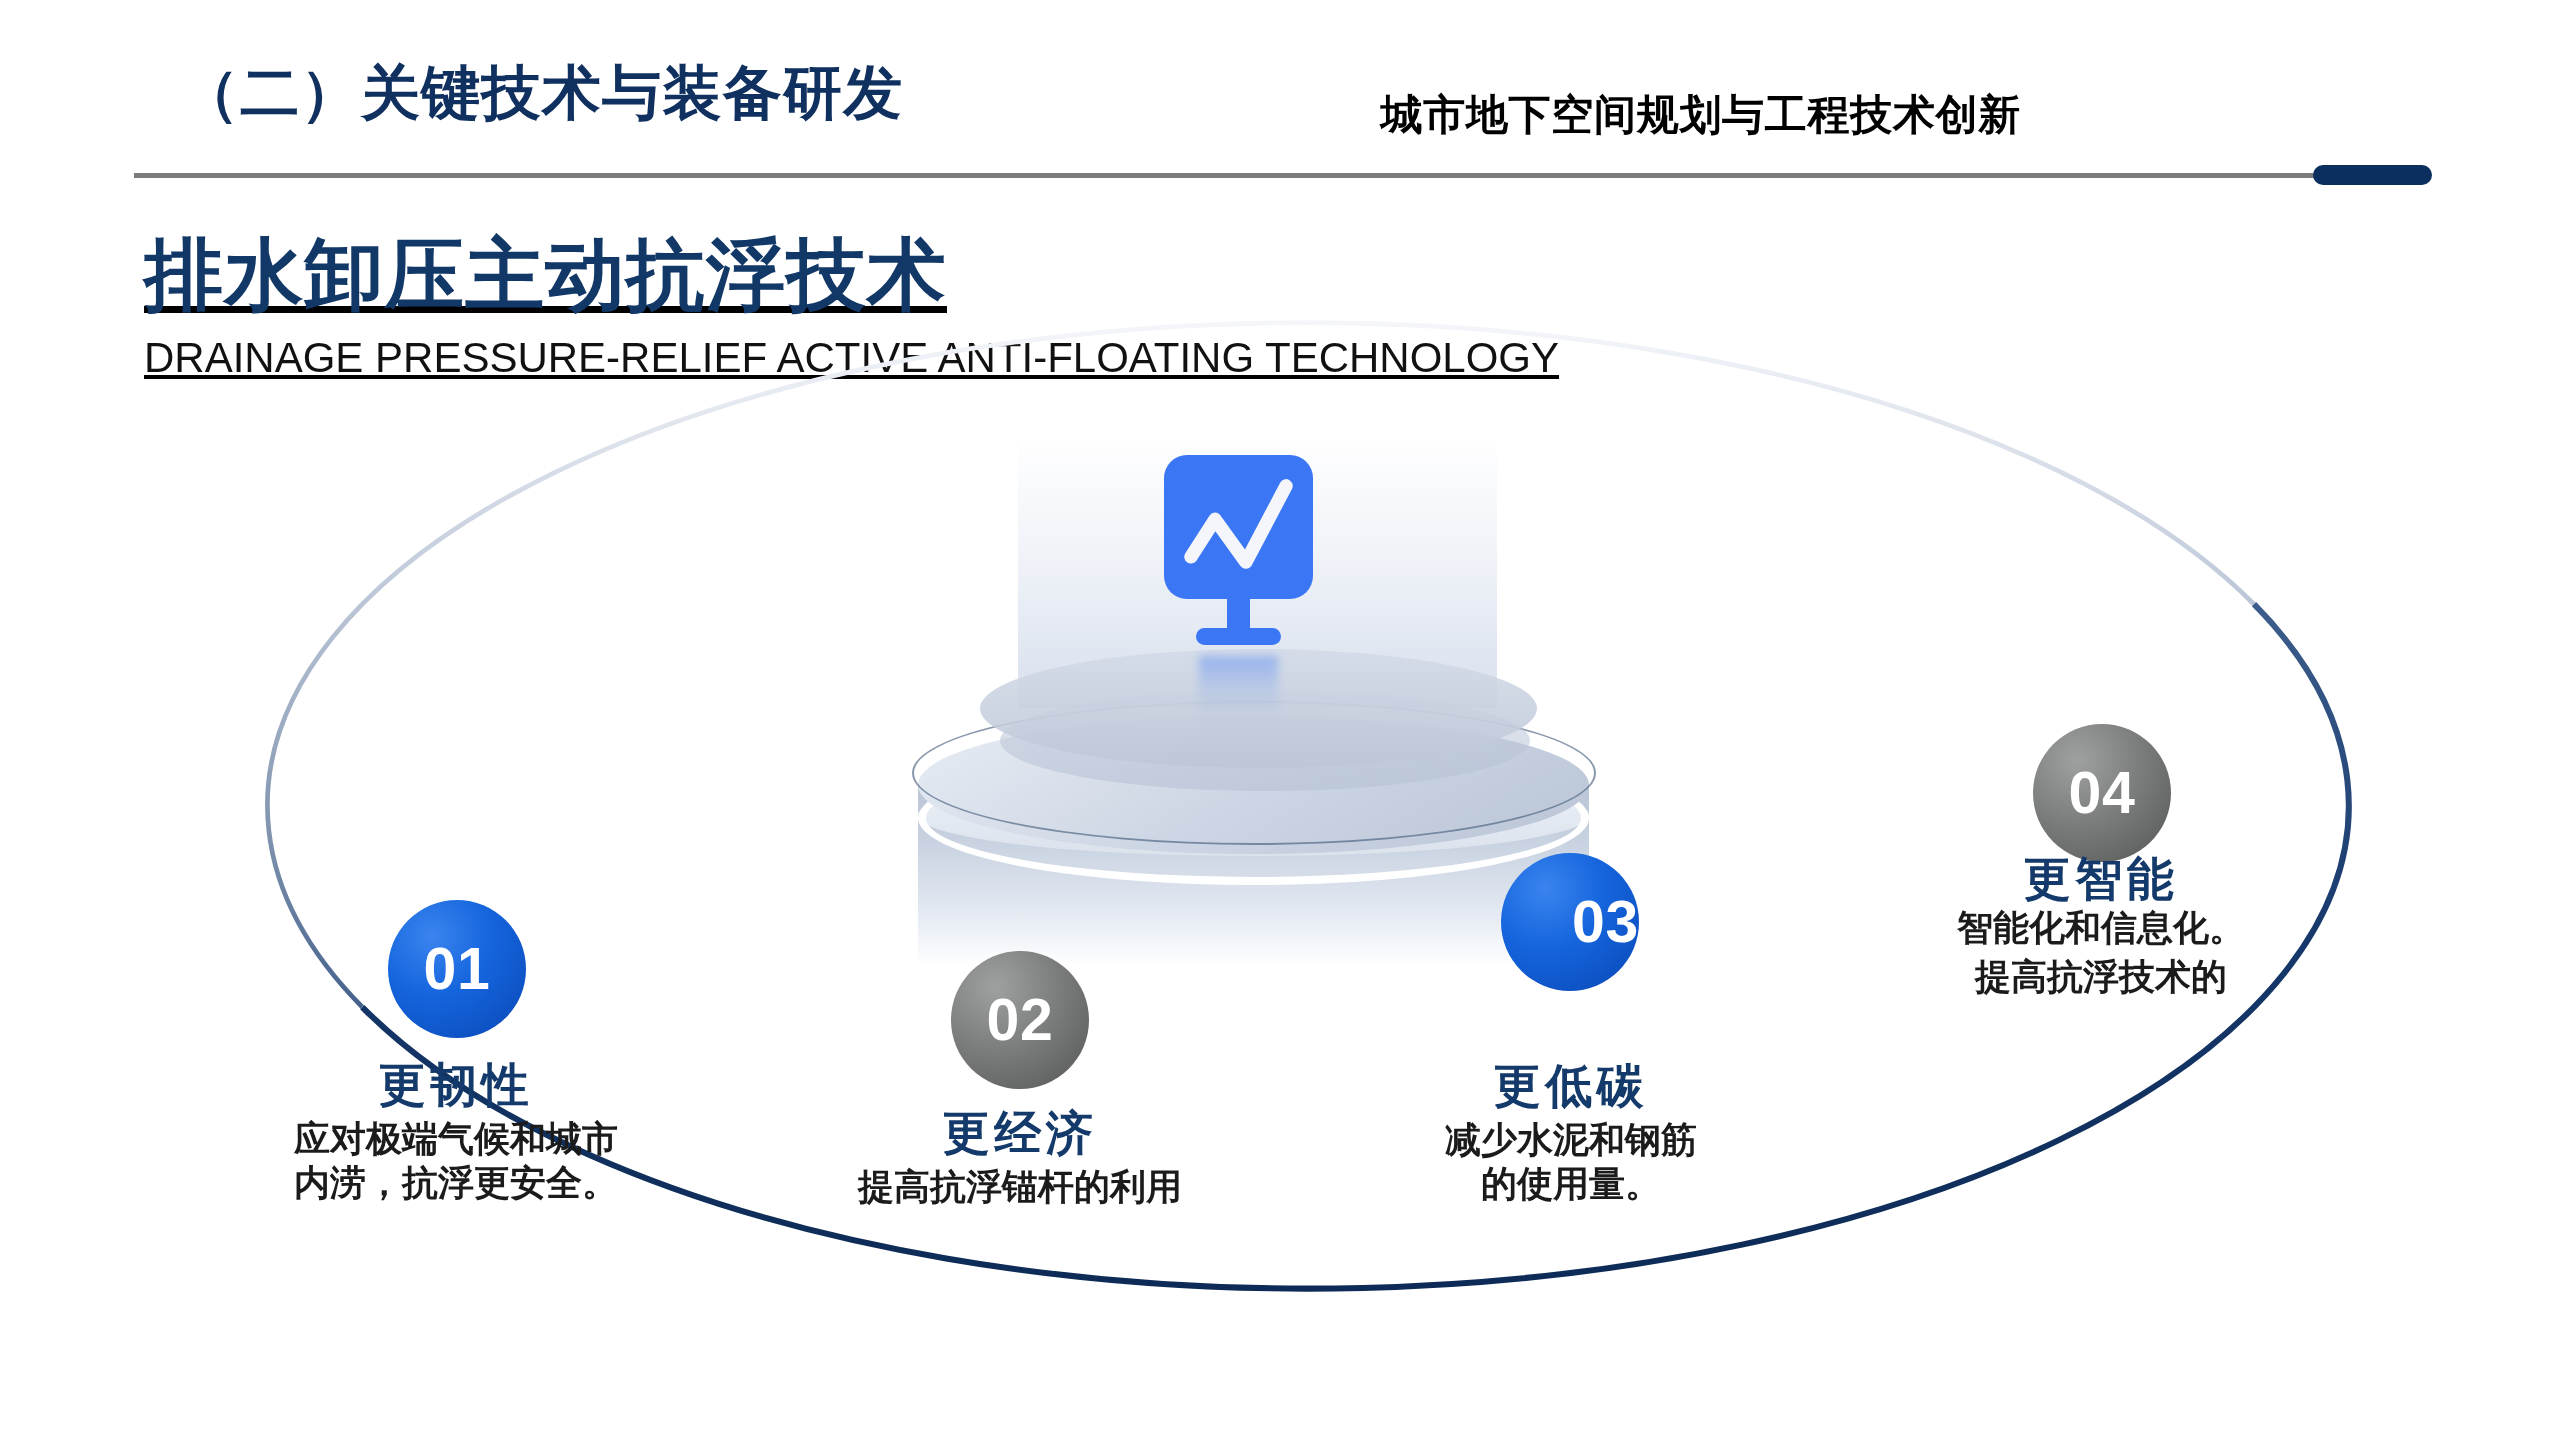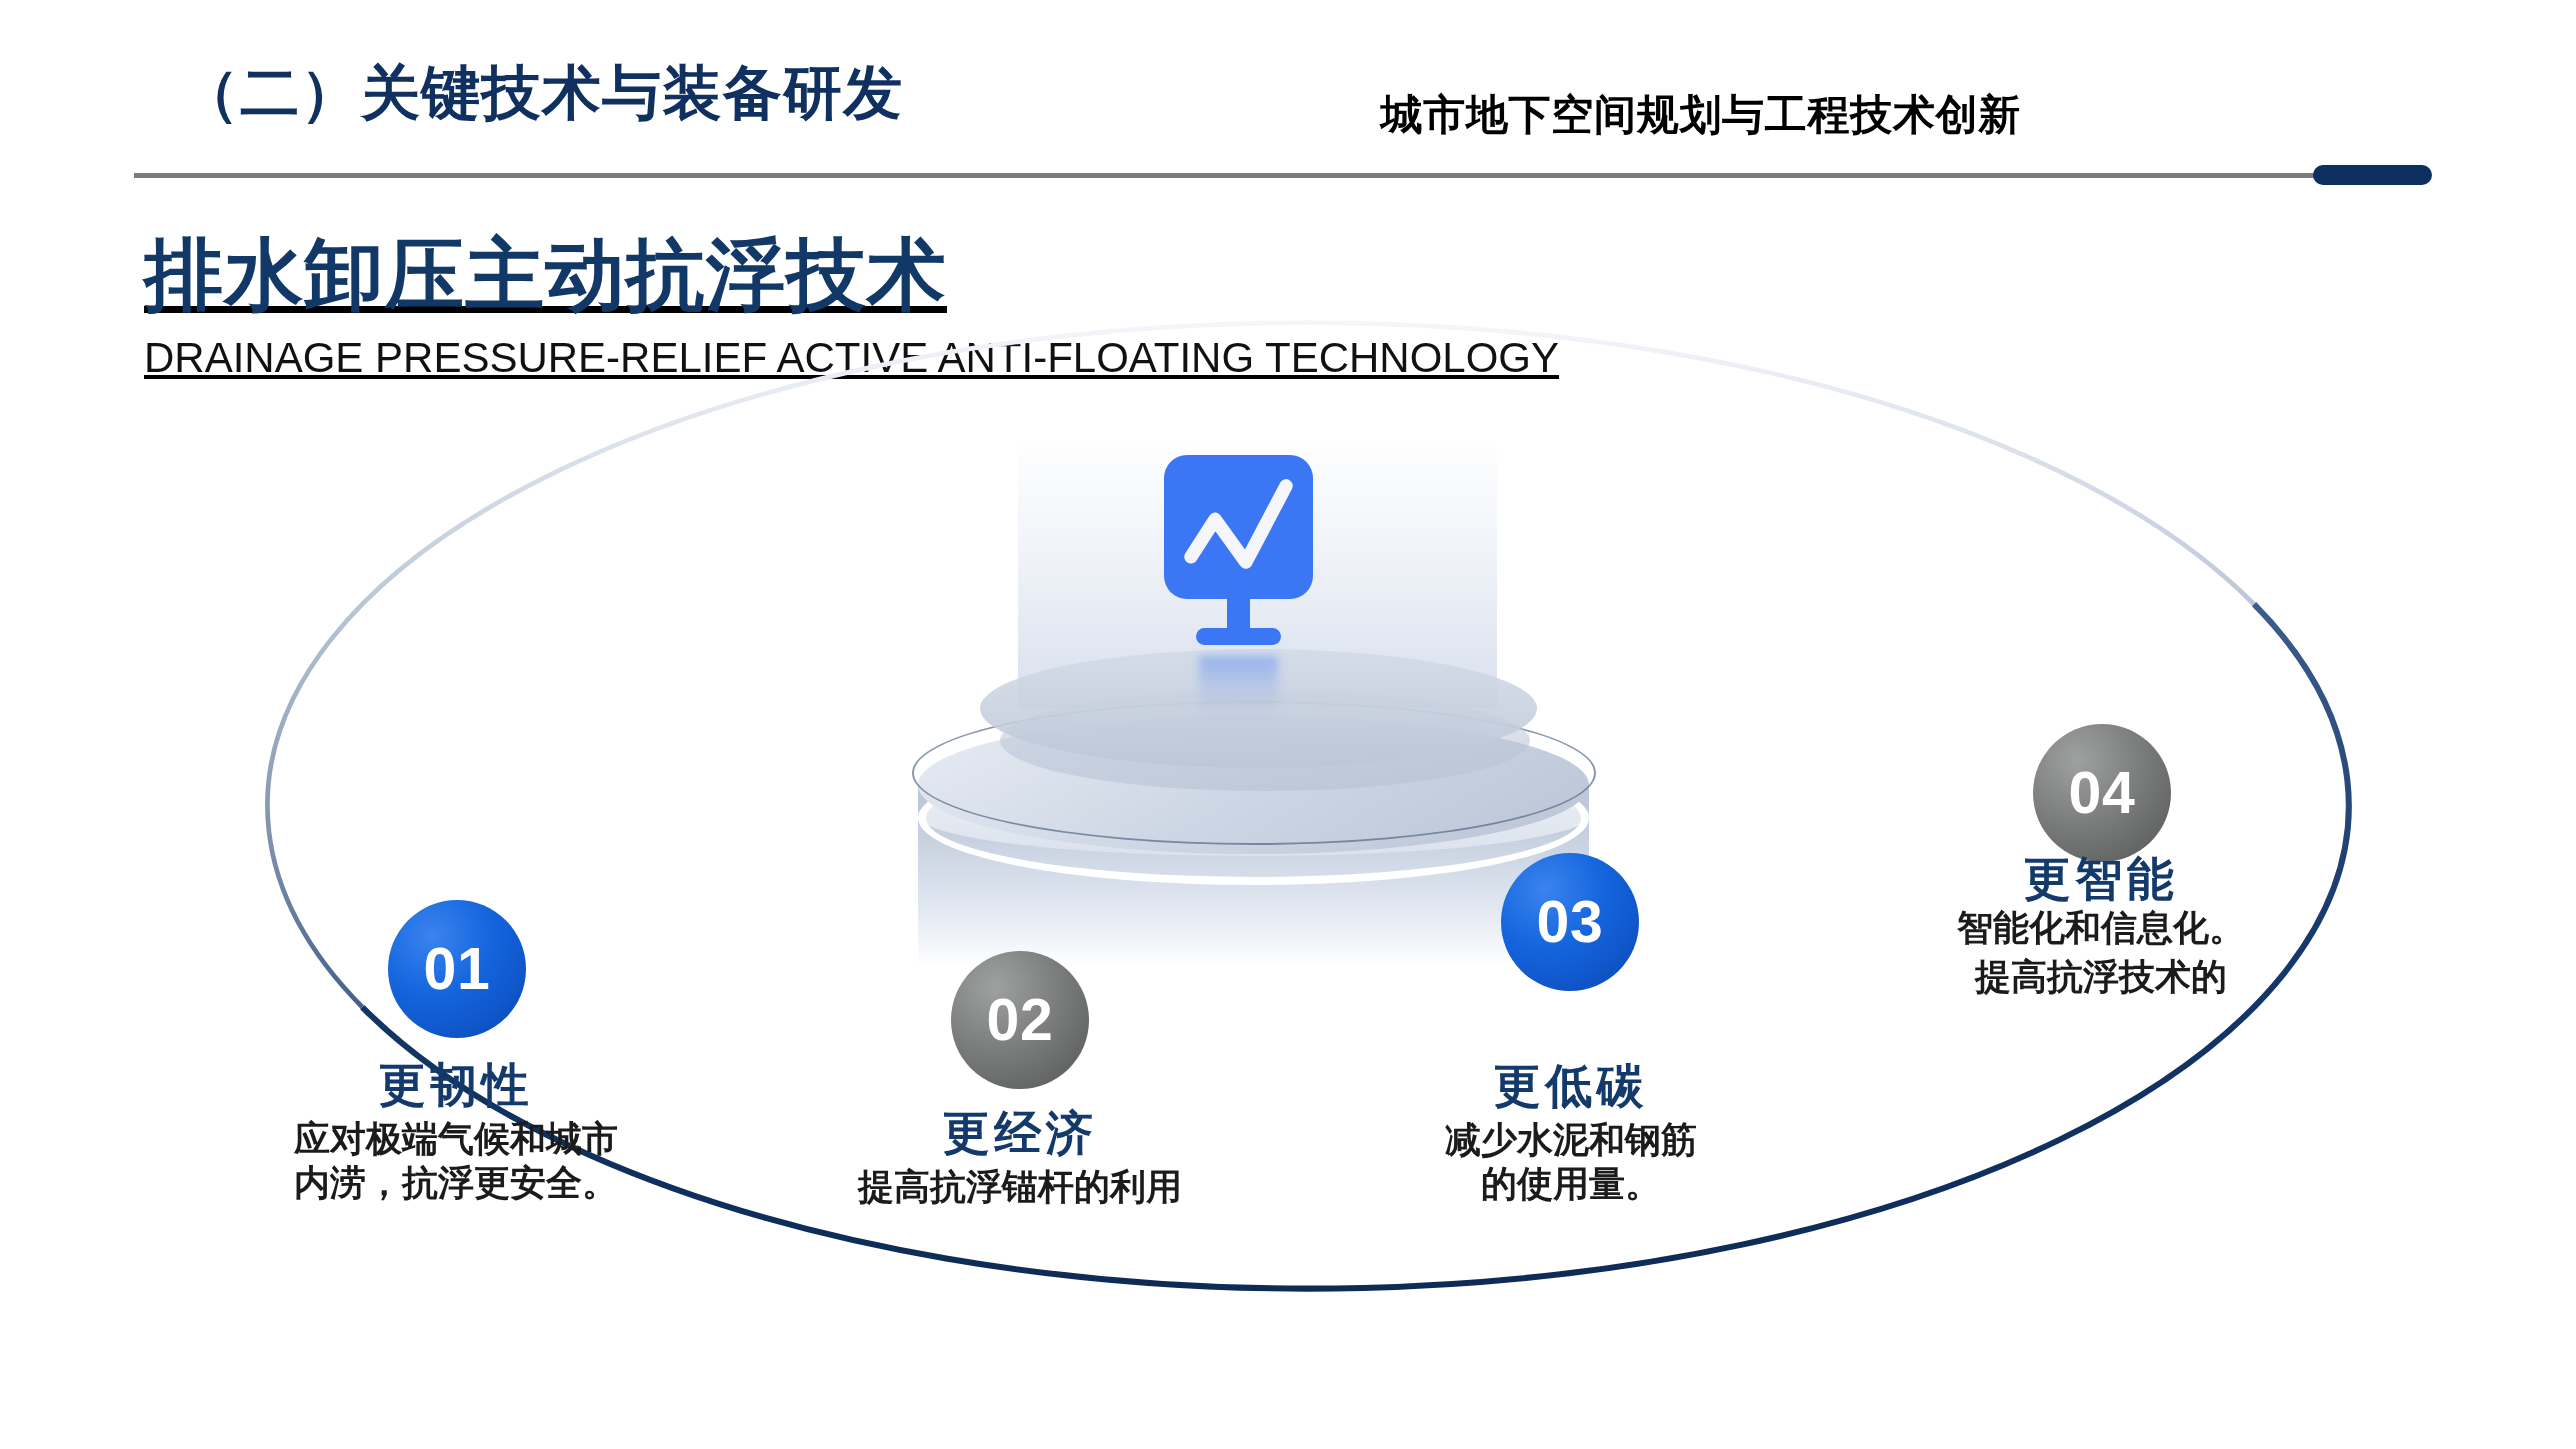--- a/index.html
+++ b/index.html
@@ -253,21 +253,21 @@
   <div class="badge-circle gray" style="left:951px; top:951px;">
     <span class="badge-number">02</span>
   </div>
   <div class="item-text" style="left:765px; top:1107px; width:510px;">
     <div class="item-title">更经济</div>
     <div class="item-desc">提高抗浮锚杆的利用</div>
   </div>
 </div>
 
 <div class="item" style="left:0;top:0;">
-  <div class="badge-circle blue" style="left:1501px; top:853px;">
+  <div class="badge-circle blue" style="left:1501px; top:853px;justify-content:flex-end;">
     <span class="badge-number">03</span>
   </div>
   <div class="item-text" style="left:1316px; top:1012px; width:510px;margin-top:48px;">
     <div class="item-title">更低碳</div>
     <div class="item-desc">减少水泥和钢筋</div>
     <div class="item-desc" style="margin-top:0;">的使用量。</div>
   </div>
 </div>
 
 <div class="item" style="left:0;top:0;">

